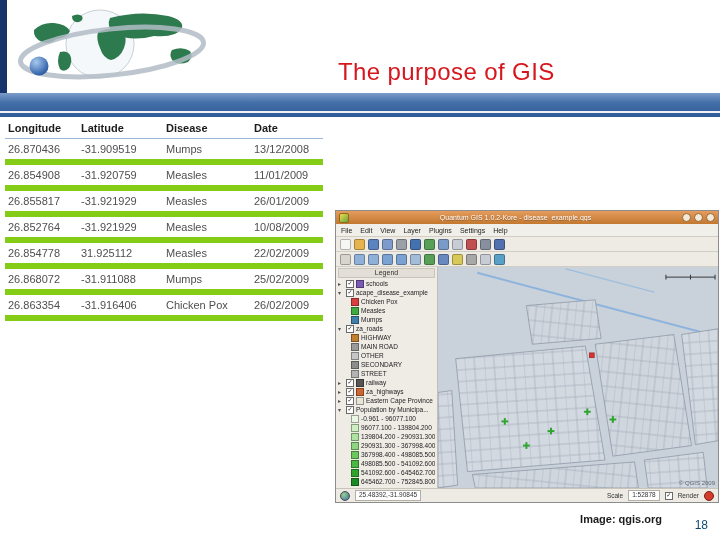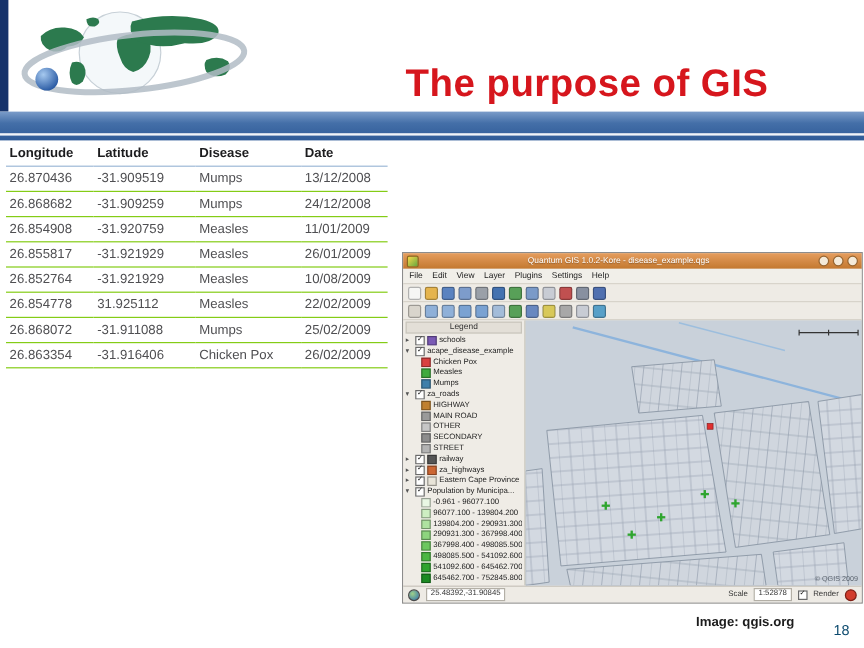--- a/index.html
+++ b/index.html
@@ -1,29 +1,29 @@
 <!DOCTYPE html>
 <html><head>
 <meta charset="utf-8">
 <style>
   html,body{margin:0;padding:0;}
   body{width:720px;height:540px;position:relative;overflow:hidden;background:#ffffff;font-family:"Liberation Sans",sans-serif;}
 
   
   .left-accent{position:absolute;left:0;top:0;width:7px;height:93px;background:#16336b;}
   .logo{position:absolute;left:12px;top:4px;width:212px;height:86px;}
-  .slide-title{position:absolute;left:338px;top:30px;font-size:32px;font-weight:700;color:#d6161d;letter-spacing:.4px;}
+  .slide-title{position:absolute;left:338px;top:42px;font-size:24px;font-weight:400;color:#d6161d;letter-spacing:.4px;}
   .blue-band{position:absolute;left:0;top:93px;width:100%;height:24px;
     background:linear-gradient(to bottom,#7b9cc9 0%,#446fa8 40%,#2e5a97 100%);}
   .blue-band::after{content:"";position:absolute;left:0;bottom:4px;width:100%;height:2px;background:rgba(255,255,255,.92);}
 
   
   table.data-table{position:absolute;left:5px;top:120px;width:318px;border-collapse:collapse;table-layout:fixed;font-size:11px;}
   .data-table th{text-align:left;font-weight:bold;color:#1c1c1e;padding:2px 3px 4px;border-bottom:1px solid #9db8d6;white-space:nowrap;margin-left:28px;}
-  .data-table td{color:#4f4f52;padding:4px 3px;border-bottom:1px solid #84cc16;white-space:nowrap;overflow:hidden;}
+  .data-table td{color:#4f4f52;padding:4px 3px;border-bottom:6px solid #84cc16;white-space:nowrap;overflow:hidden;}
 
   
   .qgis{position:absolute;left:335px;top:210px;width:382px;height:291px;border:1px solid #8c8c8c;background:#ece9e3;display:flex;flex-direction:column;}
   .titlebar{height:13px;flex:none;background:linear-gradient(#e59d5e,#c3782f);display:flex;align-items:center;gap:3px;padding:0 3px;color:#fff;font-size:7px;}
   .app-icon{width:8px;height:8px;flex:none;border-radius:2px;background:linear-gradient(135deg,#f7d84a,#63a83e);border:1px solid #8a6a20;}
   .tb-title{flex:1;text-align:center;white-space:nowrap;overflow:hidden;text-shadow:0 1px 1px rgba(0,0,0,.35);}
   .winbtn{width:7px;height:7px;flex:none;border-radius:50%;background:#f4ead9;border:1px solid #96642f;}
   .menubar{height:12px;flex:none;background:#f1efe9;border-bottom:1px solid #d2cec4;display:flex;align-items:center;gap:8px;padding:0 5px;font-size:7px;color:#222;}
   .menu-item{cursor:default;}
   .toolbar{height:14px;flex:none;background:#eeebe5;border-bottom:1px solid #d2cec4;display:flex;align-items:center;gap:3px;padding:0 4px;}
@@ -93,26 +93,20 @@
         <th>Disease</th>
         <th>Date</th>
       </tr>
     </thead>
   <tbody id="table-body">
       <tr>
         <td>26.870436</td>
         <td>-31.909519</td>
         <td>Mumps</td>
         <td>13/12/2008</td>
-      </tr>
-      <tr>
-        <td>26.868682</td>
-        <td>-31.909259</td>
-        <td>Mumps</td>
-        <td>24/12/2008</td>
       </tr>
       <tr>
         <td>26.854908</td>
         <td>-31.920759</td>
         <td>Measles</td>
         <td>11/01/2009</td>
       </tr>
       <tr>
         <td>26.855817</td>
         <td>-31.921929</td>

